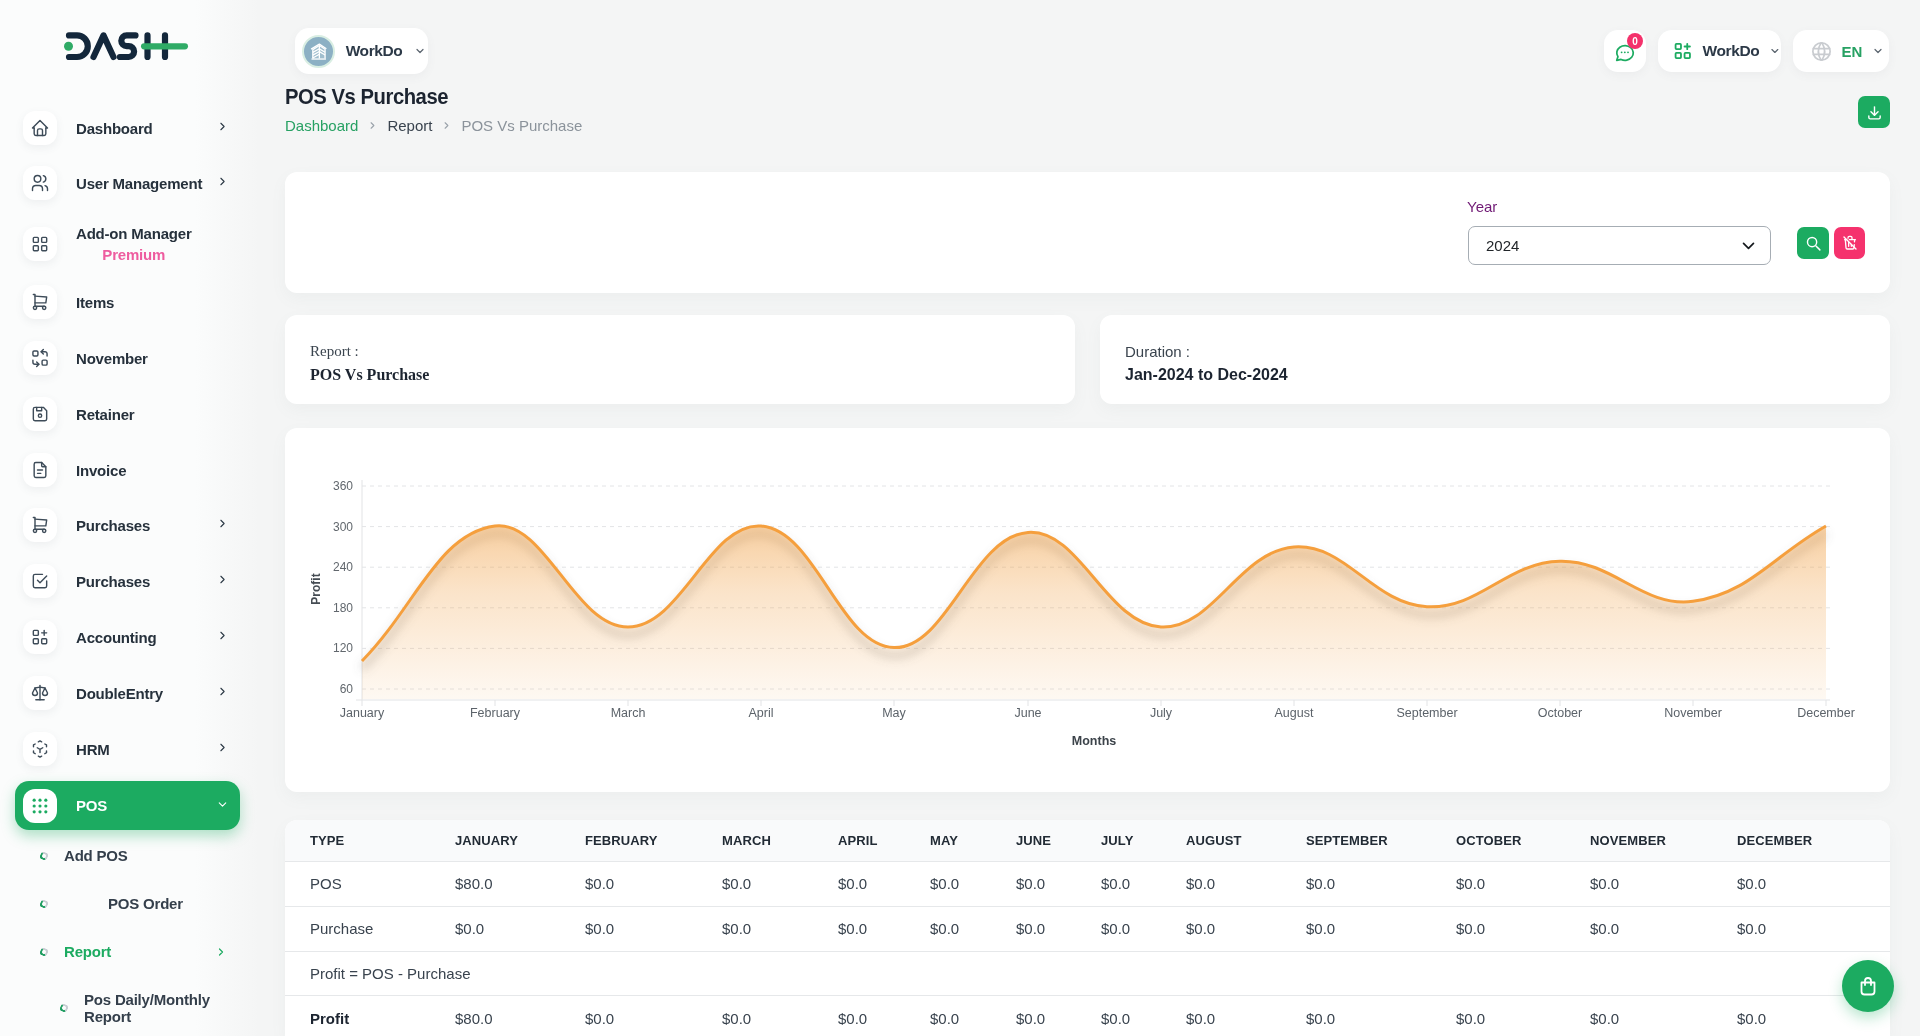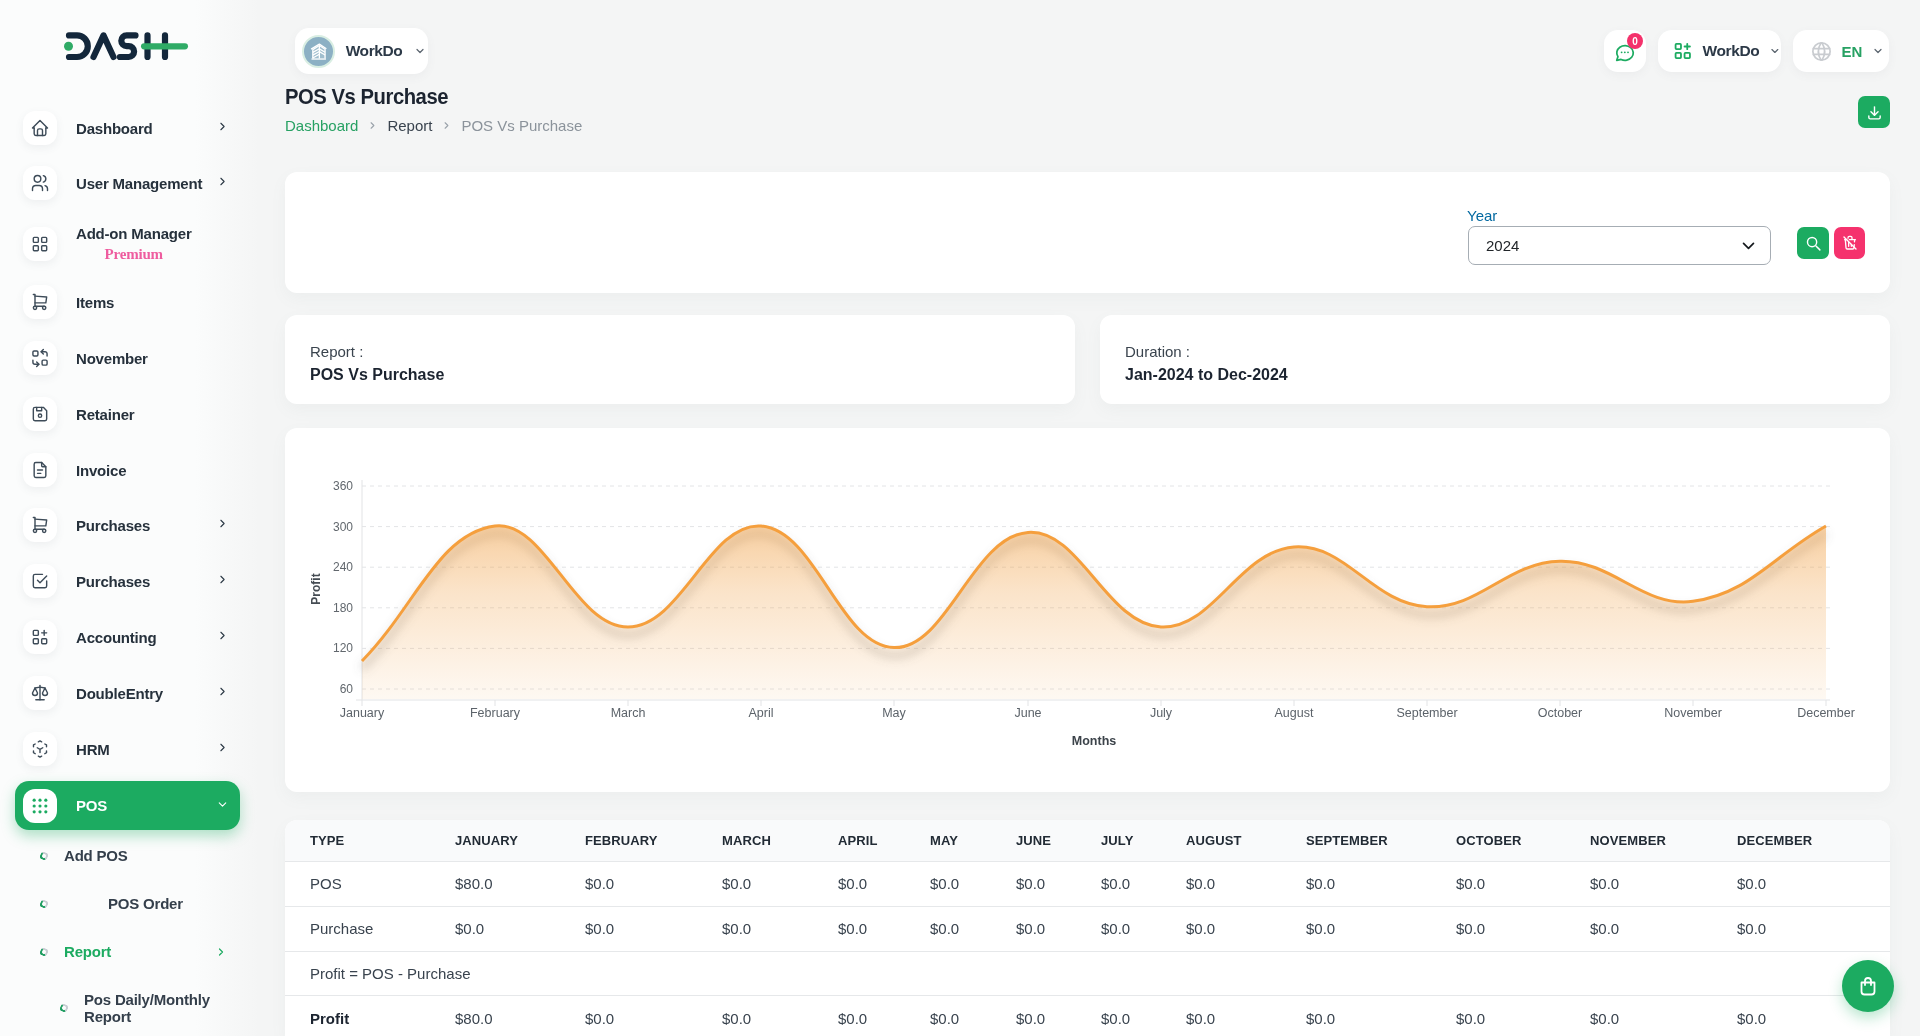--- a/index.html
+++ b/index.html
@@ -106,21 +106,21 @@
 
   <div class="btn" style="position:absolute; left:1598px; top:96px; width:32px; height:32px; background:#1cab61;">
     <svg width="17" height="17" viewBox="0 0 24 24">
         <path d="M4 17v2a2 2 0 0 0 2 2h12a2 2 0 0 0 2-2v-2"></path>
         <path d="M7 11l5 5l5-5"></path>
         <path d="M12 4v12"></path>
       </svg>
   </div>
 
   <div class="card" style="left:25px; top:172px; width:1605px; height:121px;">
-    <div style="position:absolute; left:1182px; top:26px; font-size:15px; color:#0369a1;margin-top:9px;">Year</div>
+    <div style="position:absolute; left:1182px; top:26px; font-size:15px; color:#701a75;">Year</div>
     <div style="position:absolute; left:1183px; top:54px; width:303px; height:39px; border:1px solid #a6adb4; border-radius:7px; display:flex; align-items:center;">
       <span style="font-size:15px; color:#212529; margin-left:17px;">2024</span>
       <svg style="margin-left:auto; margin-right:13px;" width="17" height="17" viewBox="0 0 24 24" fill="none" stroke="#15191d" stroke-width="2.4" stroke-linecap="round" stroke-linejoin="round">
           <path d="M5 9l7 7l7-7"></path>
         </svg>
     </div>
     <div class="btn" style="position:absolute; left:1512px; top:55px; width:32px; height:32px; background:#1cab61;">
       <svg width="17" height="17" viewBox="0 0 24 24">
           <circle cx="10" cy="10" r="6.5"></circle>
           <path d="M21 21l-5.5-5.5"></path>
@@ -131,21 +131,21 @@
           <path d="M4 7h3m4 0h9"></path>
           <path d="M10 11v6M14 14v3"></path>
           <path d="M5 7l1 12a2 2 0 0 0 2 2h8a2 2 0 0 0 2-2l.4-4.5"></path>
           <path d="M18.7 10.4L19 7"></path>
           <path d="M9 5v-1a2 2 0 0 1 2-2h2a2 2 0 0 1 2 2v2"></path>
           <path d="M3 3l18 18"></path>
         </svg>
     </div>
   </div>
 
-  <div class="card" style="left:25px; top:315px; width:790px; height:89px;">
+  <div class="card" style="left:25px; top:315px; width:790px; height:89px;font-family:Liberation Serif, serif;">
     <div style="position:absolute; left:25px; top:28px; font-size:15px; color:#3a444e;">Report :</div>
     <div style="position:absolute; left:25px; top:51px; font-size:16px; font-weight:700; color:#1c2430;">POS Vs Purchase</div>
   </div>
   <div class="card" style="left:840px; top:315px; width:790px; height:89px;">
     <div style="position:absolute; left:25px; top:28px; font-size:15px; color:#3a444e;">Duration :</div>
     <div style="position:absolute; left:25px; top:51px; font-size:16px; font-weight:700; color:#1c2430;">Jan-2024 to Dec-2024</div>
   </div>
 
   <div class="card" style="left:25px; top:428px; width:1605px; height:364px;">
     <svg width="1605" height="364" viewBox="0 0 1605 364">
@@ -354,21 +354,21 @@
     </div>
   <div class="mi" style="top:215px; height:57px;">
       <div class="micon">
         <svg viewBox="0 0 24 24">
           <rect x="4" y="4" width="6" height="6" rx="1"></rect>
           <rect x="14" y="4" width="6" height="6" rx="1"></rect>
           <rect x="4" y="14" width="6" height="6" rx="1"></rect>
           <rect x="14" y="14" width="6" height="6" rx="1"></rect>
         </svg>
       </div>
-      <span class="mlabel" style="line-height:21px;">Add-on Manager<br><span style="color:#ee5c9f;display:block;text-align:center;font-family:Liberation Serif, serif;">Premium</span></span>
+      <span class="mlabel" style="line-height:21px;">Add-on Manager<br><span style="color:#ee5c9f;display:block;text-align:center;">Premium</span></span>
     </div>
   <div class="mi" style="top:276px;">
       <div class="micon">
         <svg viewBox="0 0 24 24">
           <circle cx="6" cy="19" r="2"></circle>
           <circle cx="17" cy="19" r="2"></circle>
           <path d="M17 17h-11v-14h-2"></path>
           <path d="M6 5l14 1l-1 7h-13"></path>
         </svg>
       </div>

